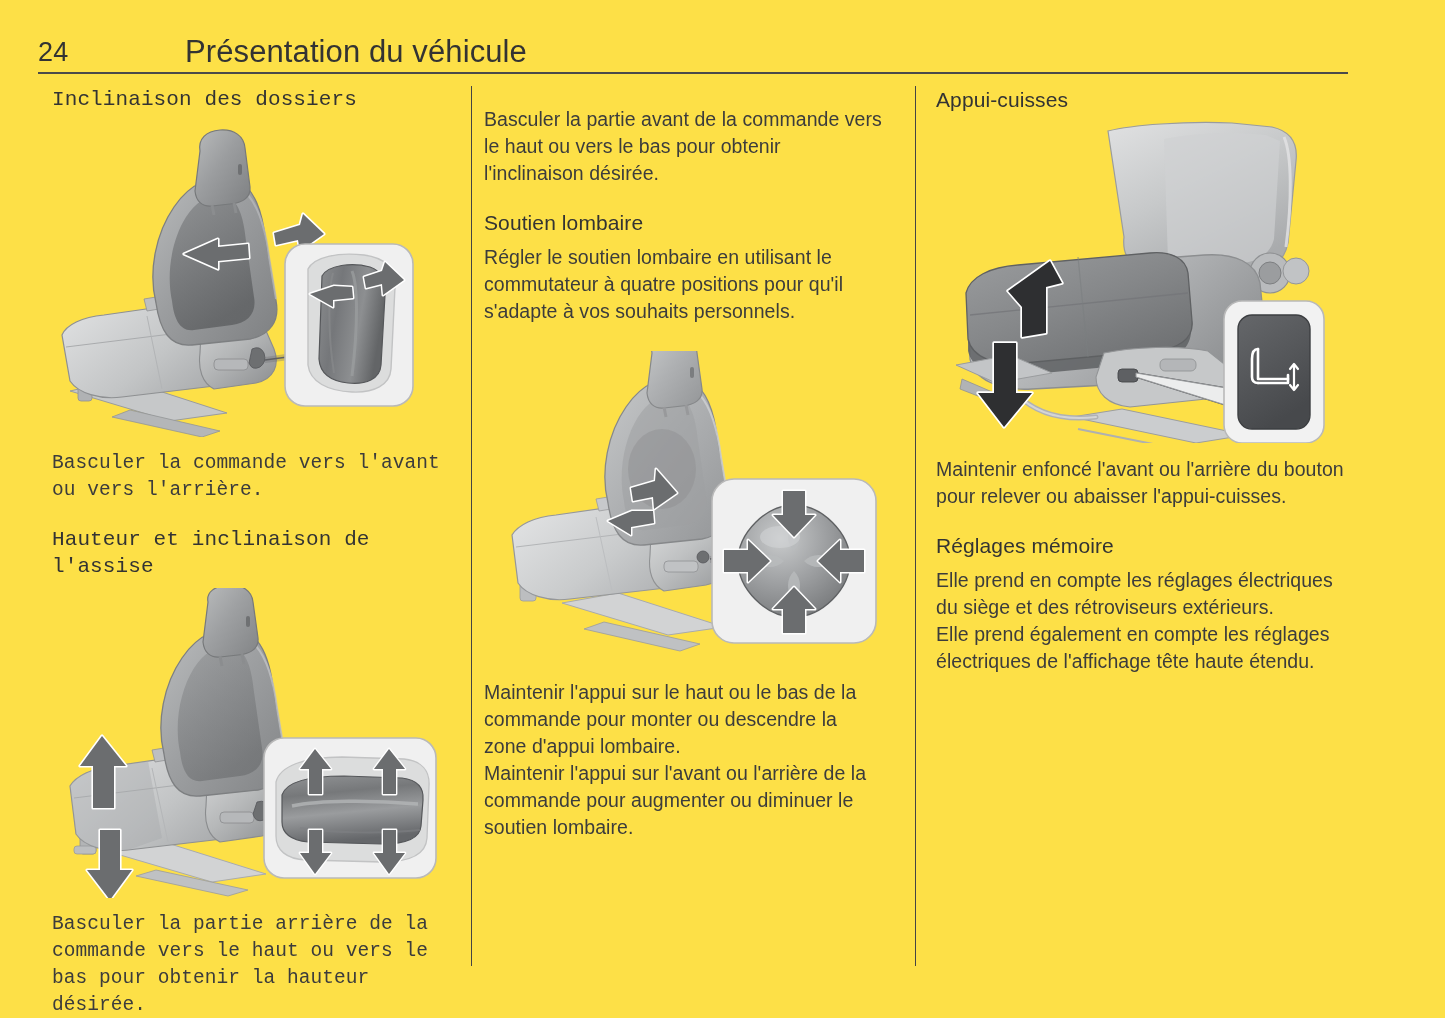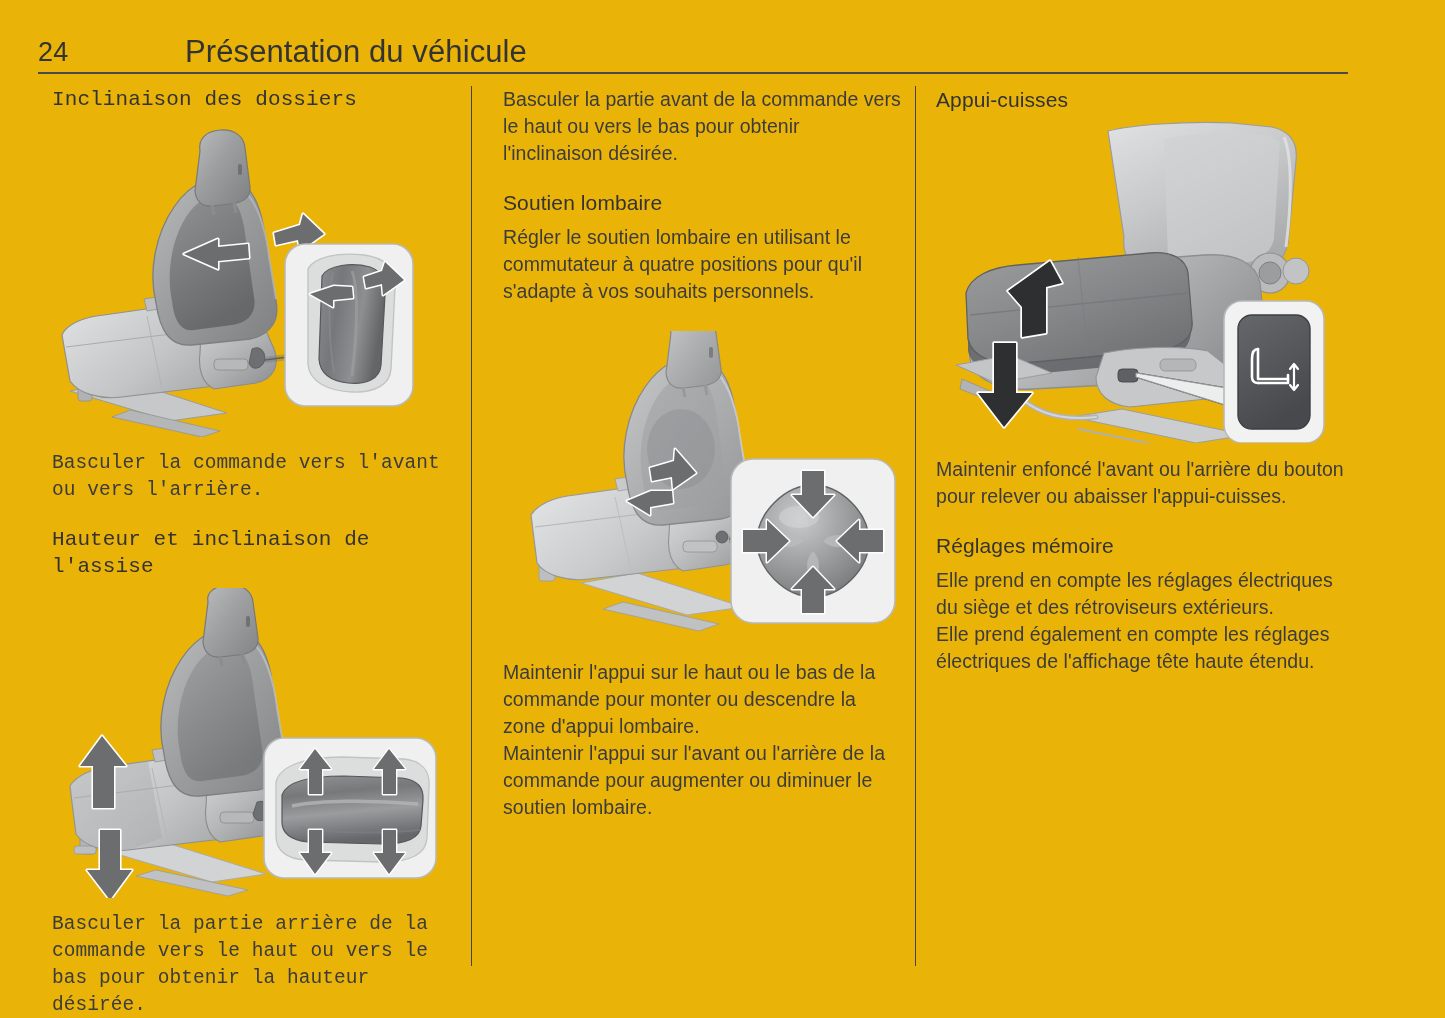--- a/index.html
+++ b/index.html
@@ -9,21 +9,21 @@
   }
   body {
     font-family: "Liberation Sans", sans-serif;
     color: #3c3c3c;
     -webkit-font-smoothing: antialiased;
   }
   #page {
     position: relative;
     width: 1445px;
     height: 1018px;
-    background: #eab308;
+    background: #fde047;
     overflow: hidden;
   }
 
   
   .page-header {
     position: absolute;
     left: 38px;
     top: 36px;
     width: 1310px;
     height: 36px;
@@ -49,21 +49,21 @@
     line-height: 32px;
     letter-spacing: 0.1px;
   }
 
   
   .col {
     position: absolute;
     top: 86px;
   }
   .col-1 { left: 52px;  width: 400px; font-family: Liberation Mono, monospace; }
-  .col-2 { left: 503px; width: 400px; }
+  .col-2 { left: 484px; width: 400px; margin-top: 20px; }
   .col-3 { left: 936px; width: 410px; }
 
   .divider {
     position: absolute;
     top: 86px;
     width: 1px;
     height: 880px;
     background: #444444;
   }
   .divider-1 { left: 471px; }

